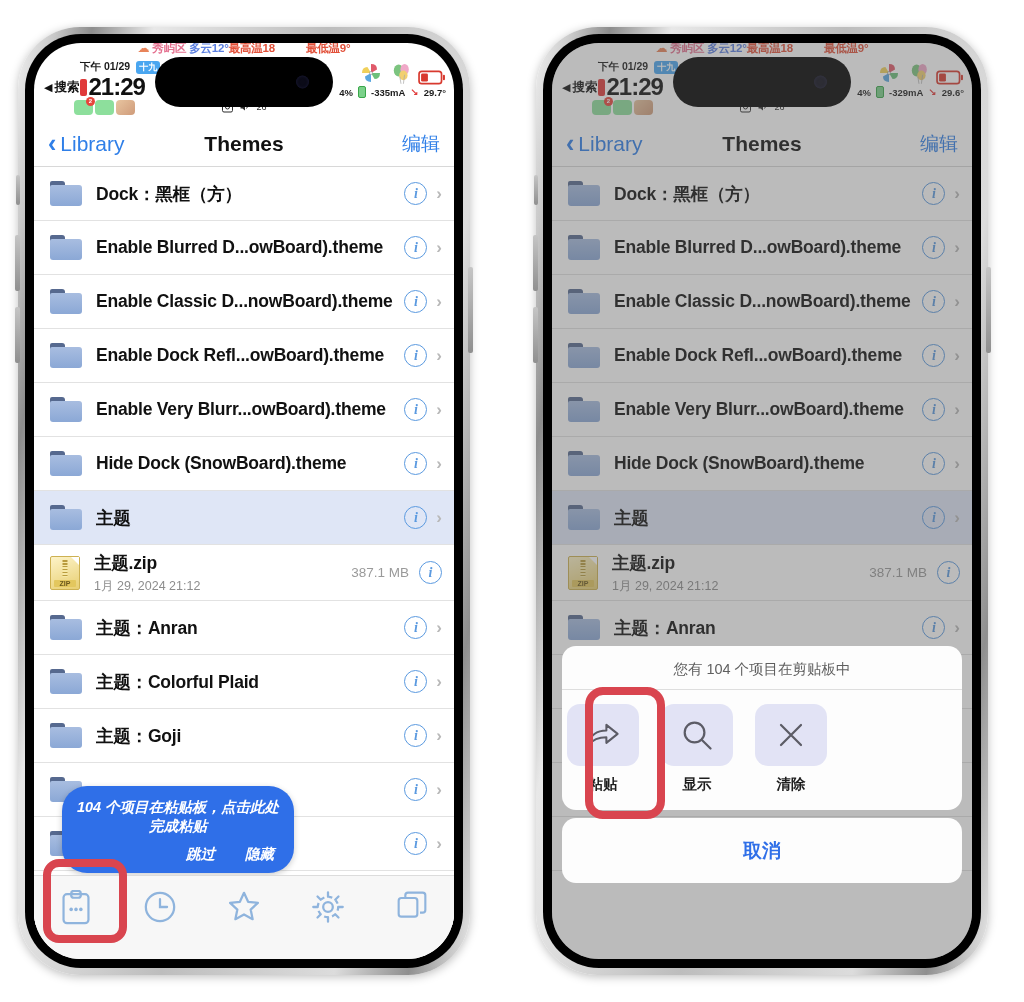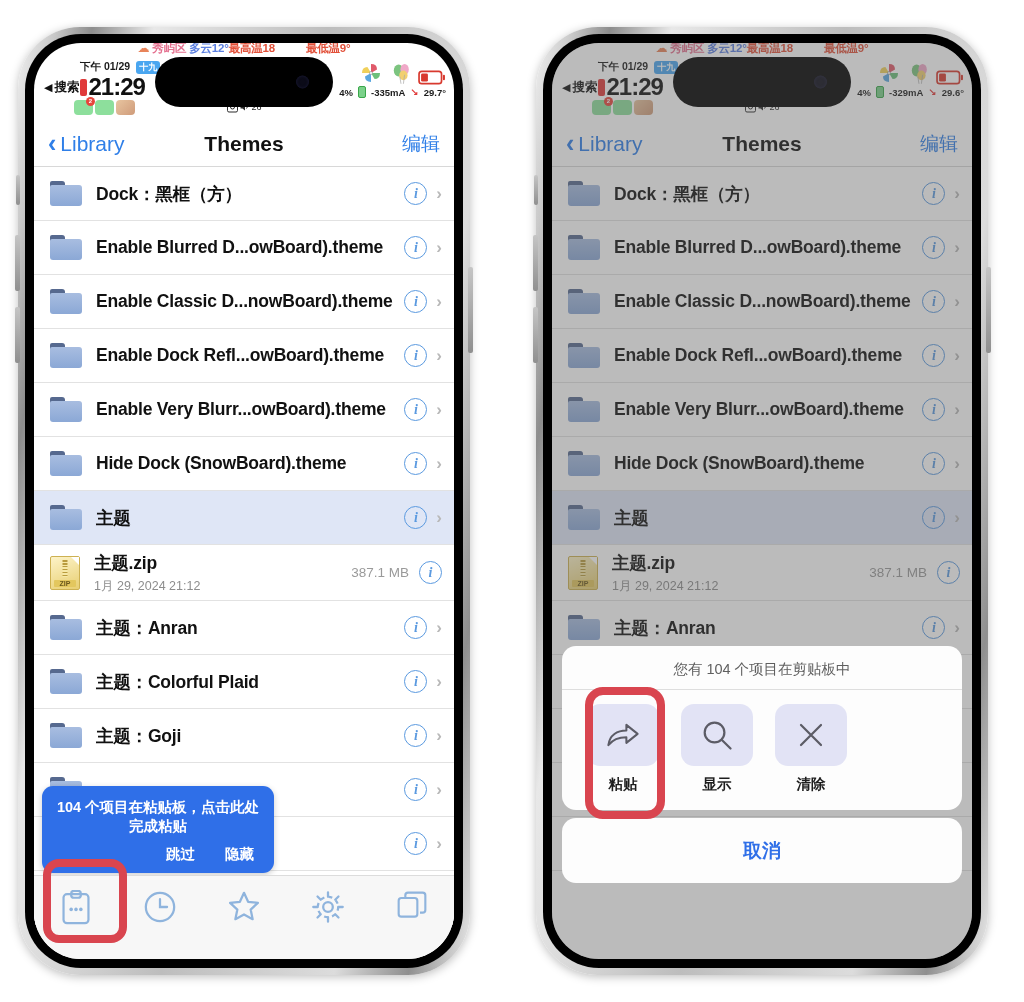--- a/index.html
+++ b/index.html
@@ -72,21 +72,21 @@
   .sb-badges { display:flex; gap:2px; margin-top:1px; padding-left:30px; }
   .sb-badge { width:19px; height:15px; border-radius:4px; position:relative; }
   .bg-green { background:#8ddf9c; }
   .bg-photo { background: linear-gradient(135deg,#e8c5a0,#cf9b7a); }
   .sb-badge .dot {
     position:absolute; top:-3px; right:-2px; width:9px; height:9px; border-radius:50%;
     background:#e8453c; color:#fff; font-size:6px; line-height:9px; text-align:center; font-weight:bold;
   }
   .sb-mid {
     position:absolute; left:50%; transform:translateX(-50%); top:58px;
-    display:flex; align-items:center; font-size:10px; color:#2a2a2a;justify-content:space-between;
+    display:flex; align-items:center; gap:5px; font-size:10px; color:#2a2a2a;justify-content:space-between;
   }
   .sb-mid .vol-num { font-size:9px; }
   .sb-right { position:absolute; right:8px; top:16px; text-align:right; }
   .sb-icons { display:flex; align-items:flex-end; gap:5px; justify-content:flex-end; height:26px; }
   .sb-stats { display:flex; align-items:center; gap:5px; font-size:9.5px; font-weight:bold; color:#1b1b1b; margin-top:1px; white-space:nowrap;}
   .sb-stats .amp { color:#1b1b1b; }
   .sb-stats .temp { color:#1b1b1b; }
   .mini-batt { display:inline-block; width:8px; height:12px; border:1.2px solid #3aa64a; border-radius:2px; background:#7bd18a; vertical-align:-2px;}
   .bolt { color:#e03a3a; font-size:10px; }
 
@@ -148,23 +148,23 @@
   .row-size { font-size:13.5px; color:#9a9a9a; margin-right:10px; }
   .info-btn {
     width:23px; height:23px; border-radius:50%; border:1.6px solid #5b9ae0;
     color:#5b9ae0; font-size:14px; font-style:italic; font-family:"Liberation Serif",serif;
     display:flex; align-items:center; justify-content:center; flex:none; font-weight:bold;
   }
   .chev-r { color:#b9b9b9; font-size:17px; margin-left:9px; flex:none; font-weight:bold;}
 
   
   .paste-tip {
-    position:absolute; left:8px; bottom:86px; width:232px;
-    background:#2f6fe8; border-radius:11px; padding:12px 12px 9px;
-    color:#fff; z-index:35; box-shadow:0 2px 6px rgba(0,0,0,.2);
+    position:absolute; left:28px; bottom:86px; width:232px;
+    background:#2f6fe8; border-radius:25px; padding:12px 12px 9px;
+    color:#fff; z-index:35; box-shadow:0 2px 6px rgba(0,0,0,.2);font-style:italic;
   }
   .paste-tip .msg { font-size:14.5px; font-weight:bold; text-align:center; line-height:1.35; }
   .paste-tip .acts { display:flex; justify-content:flex-end; gap:30px; margin-top:8px; padding-right:8px; }
   .paste-tip .acts span { font-size:14.5px; font-weight:bold; }
 
   
   .tabbar {
     position:absolute; left:0; right:0; bottom:0; height:84px;
     background:#f7f7f7; border-top:1px solid #dcdcdc;
     display:flex; align-items:flex-start; padding-top:14px; z-index:36;
@@ -185,21 +185,21 @@
   }
   .sheet {
     position:absolute; left:10px; right:10px; bottom:76px; z-index:50;
   }
   .sheet-card {
     background:#fdfdfd; border-radius:14px; overflow:hidden; margin-bottom:8px;
   }
   .sheet-head { padding:11px 10px 10px; text-align:center; border-bottom:1px solid #dedede; }
   .sheet-title { font-size:13px; color:#6d6d6d; }
   .sheet-sub { font-size:14.5px; color:#5f5f5f; margin-top:3px; }
-  .sheet-actions { display:flex; padding:14px 25px 16px; gap:22px; }
+  .sheet-actions { display:flex; padding:14px 5px 16px; gap:22px; }
   .action { width:72px; text-align:center; }
   .action .box {
     width:72px; height:62px; border-radius:13px; background:#e2e3f5;
     display:flex; align-items:center; justify-content:center; margin-bottom:9px;
   }
   .action .name { font-size:14.5px; font-weight:bold; color:#1d1d1d; }
   .sheet-cancel {
     background:#fdfdfd; border-radius:14px; height:65px;
     display:flex; align-items:center; justify-content:center;
     color:#2f6fe8; font-size:19px; font-weight:bold;

